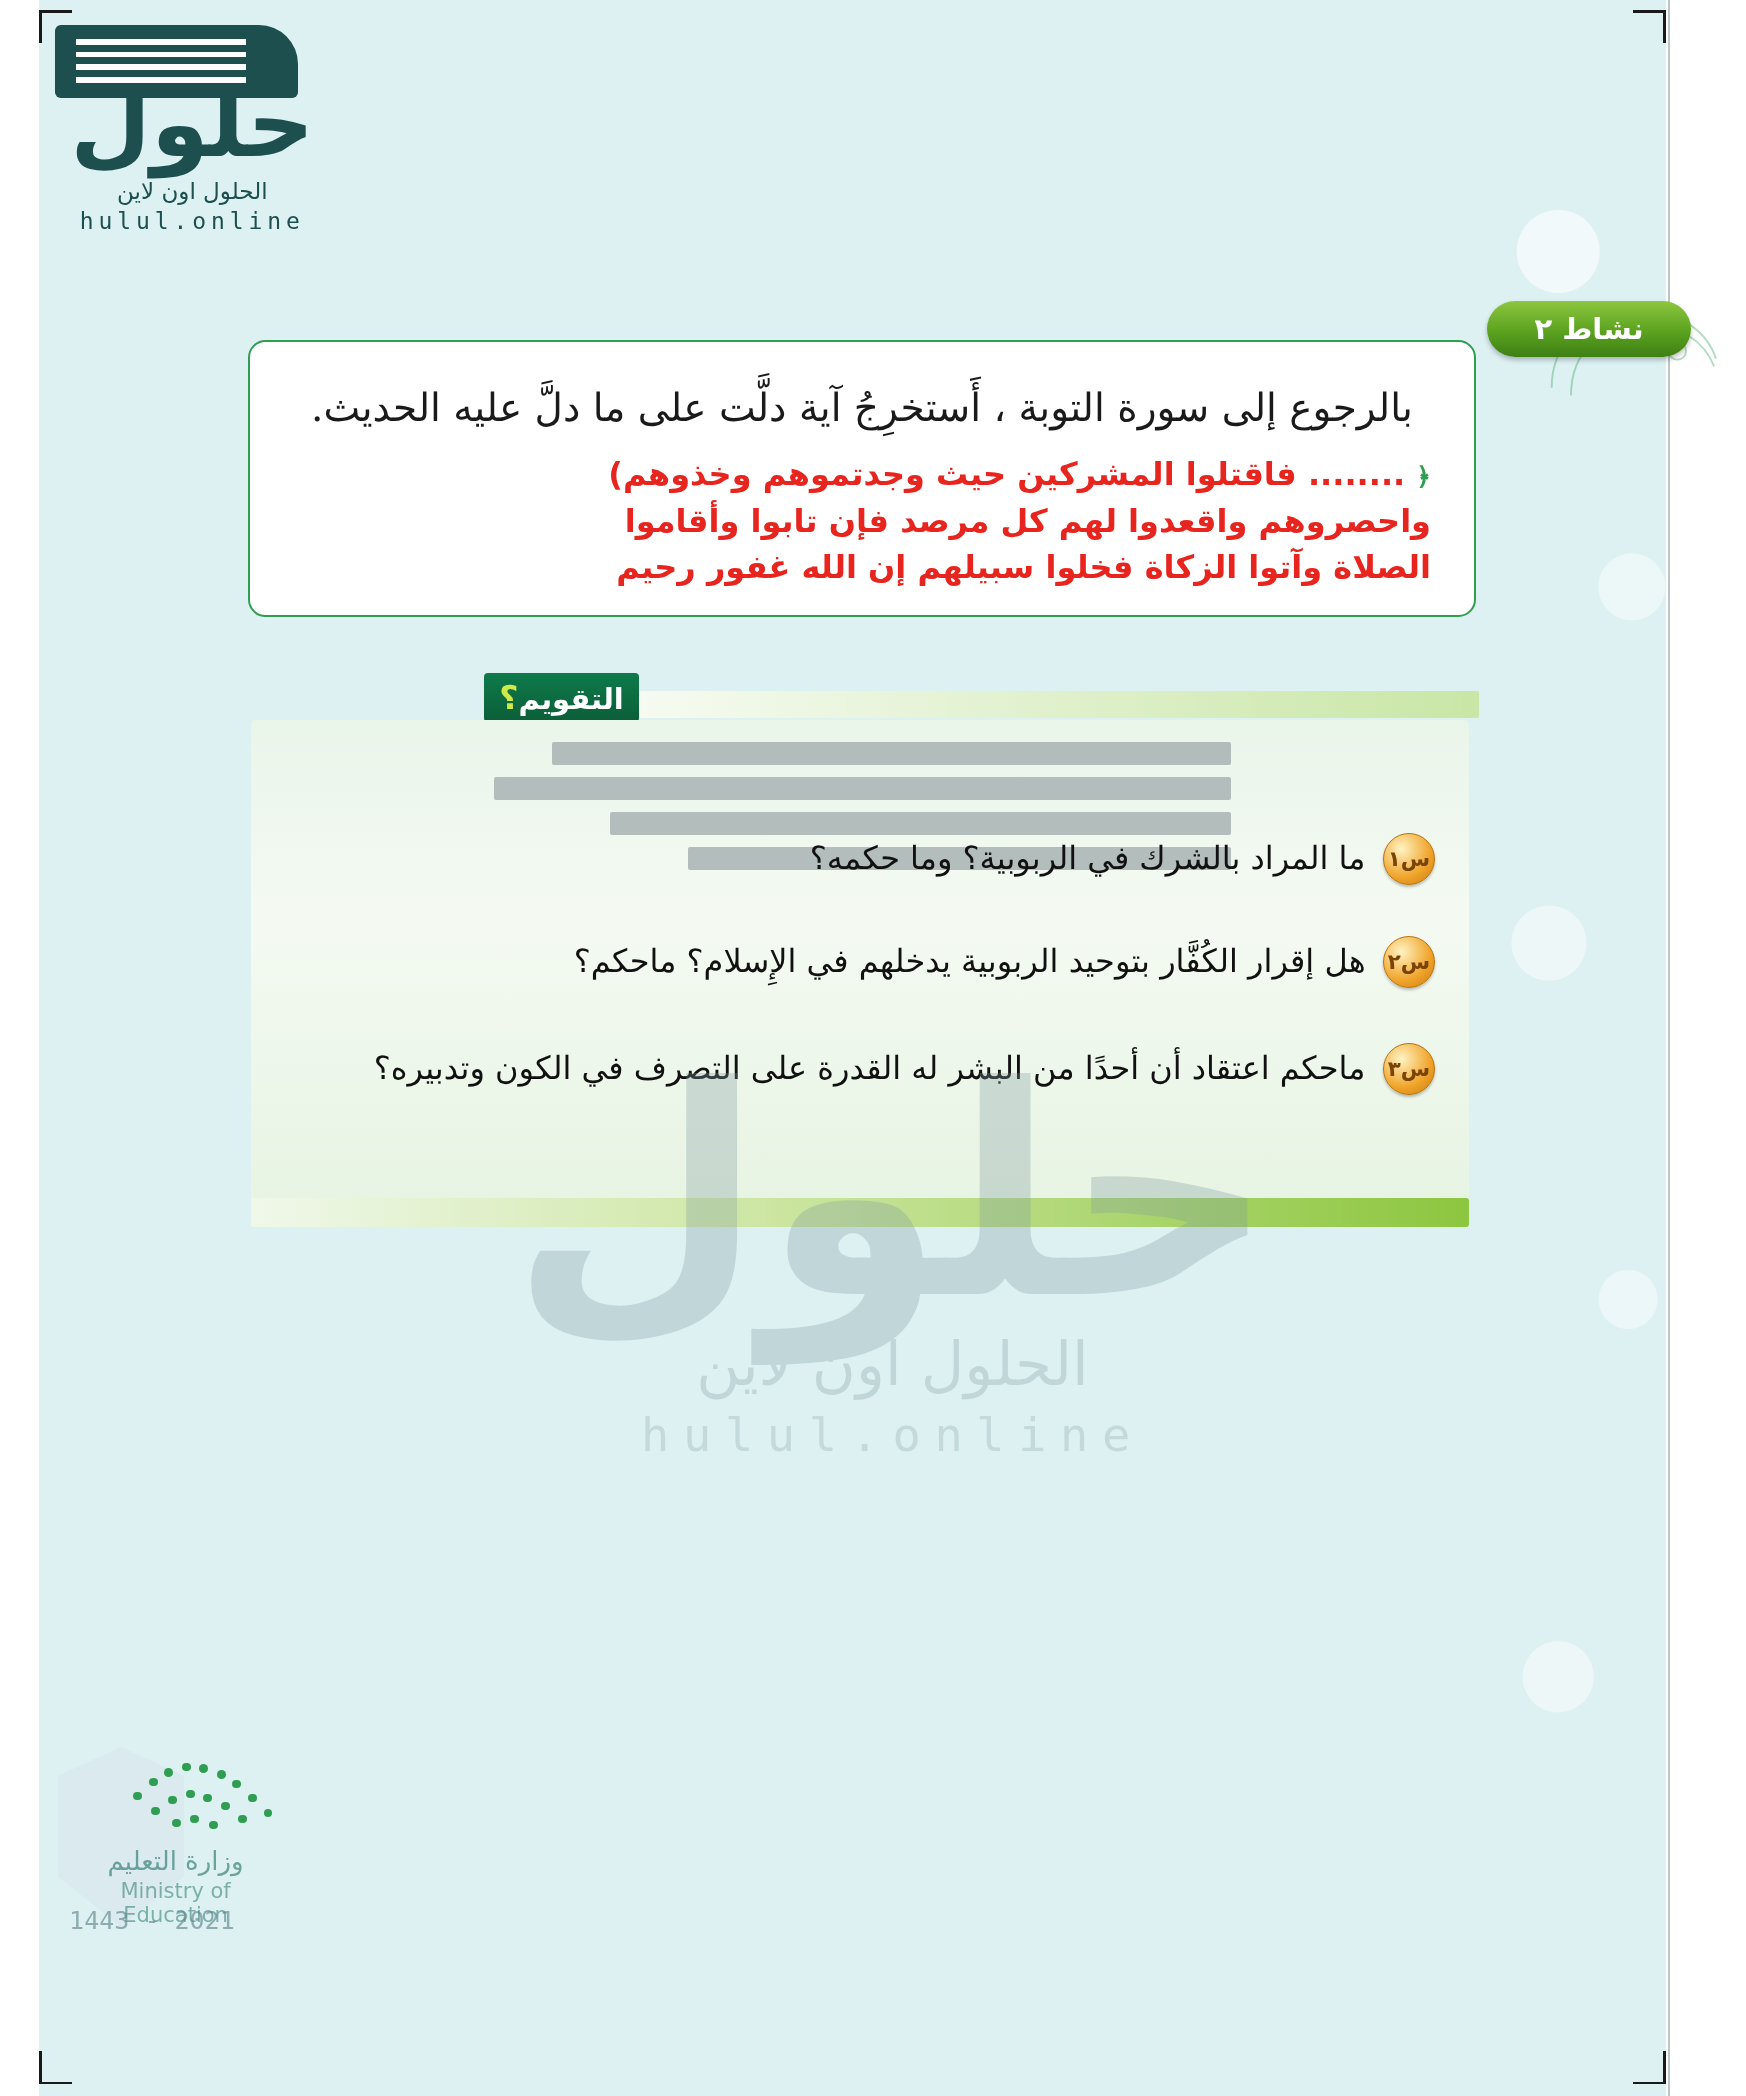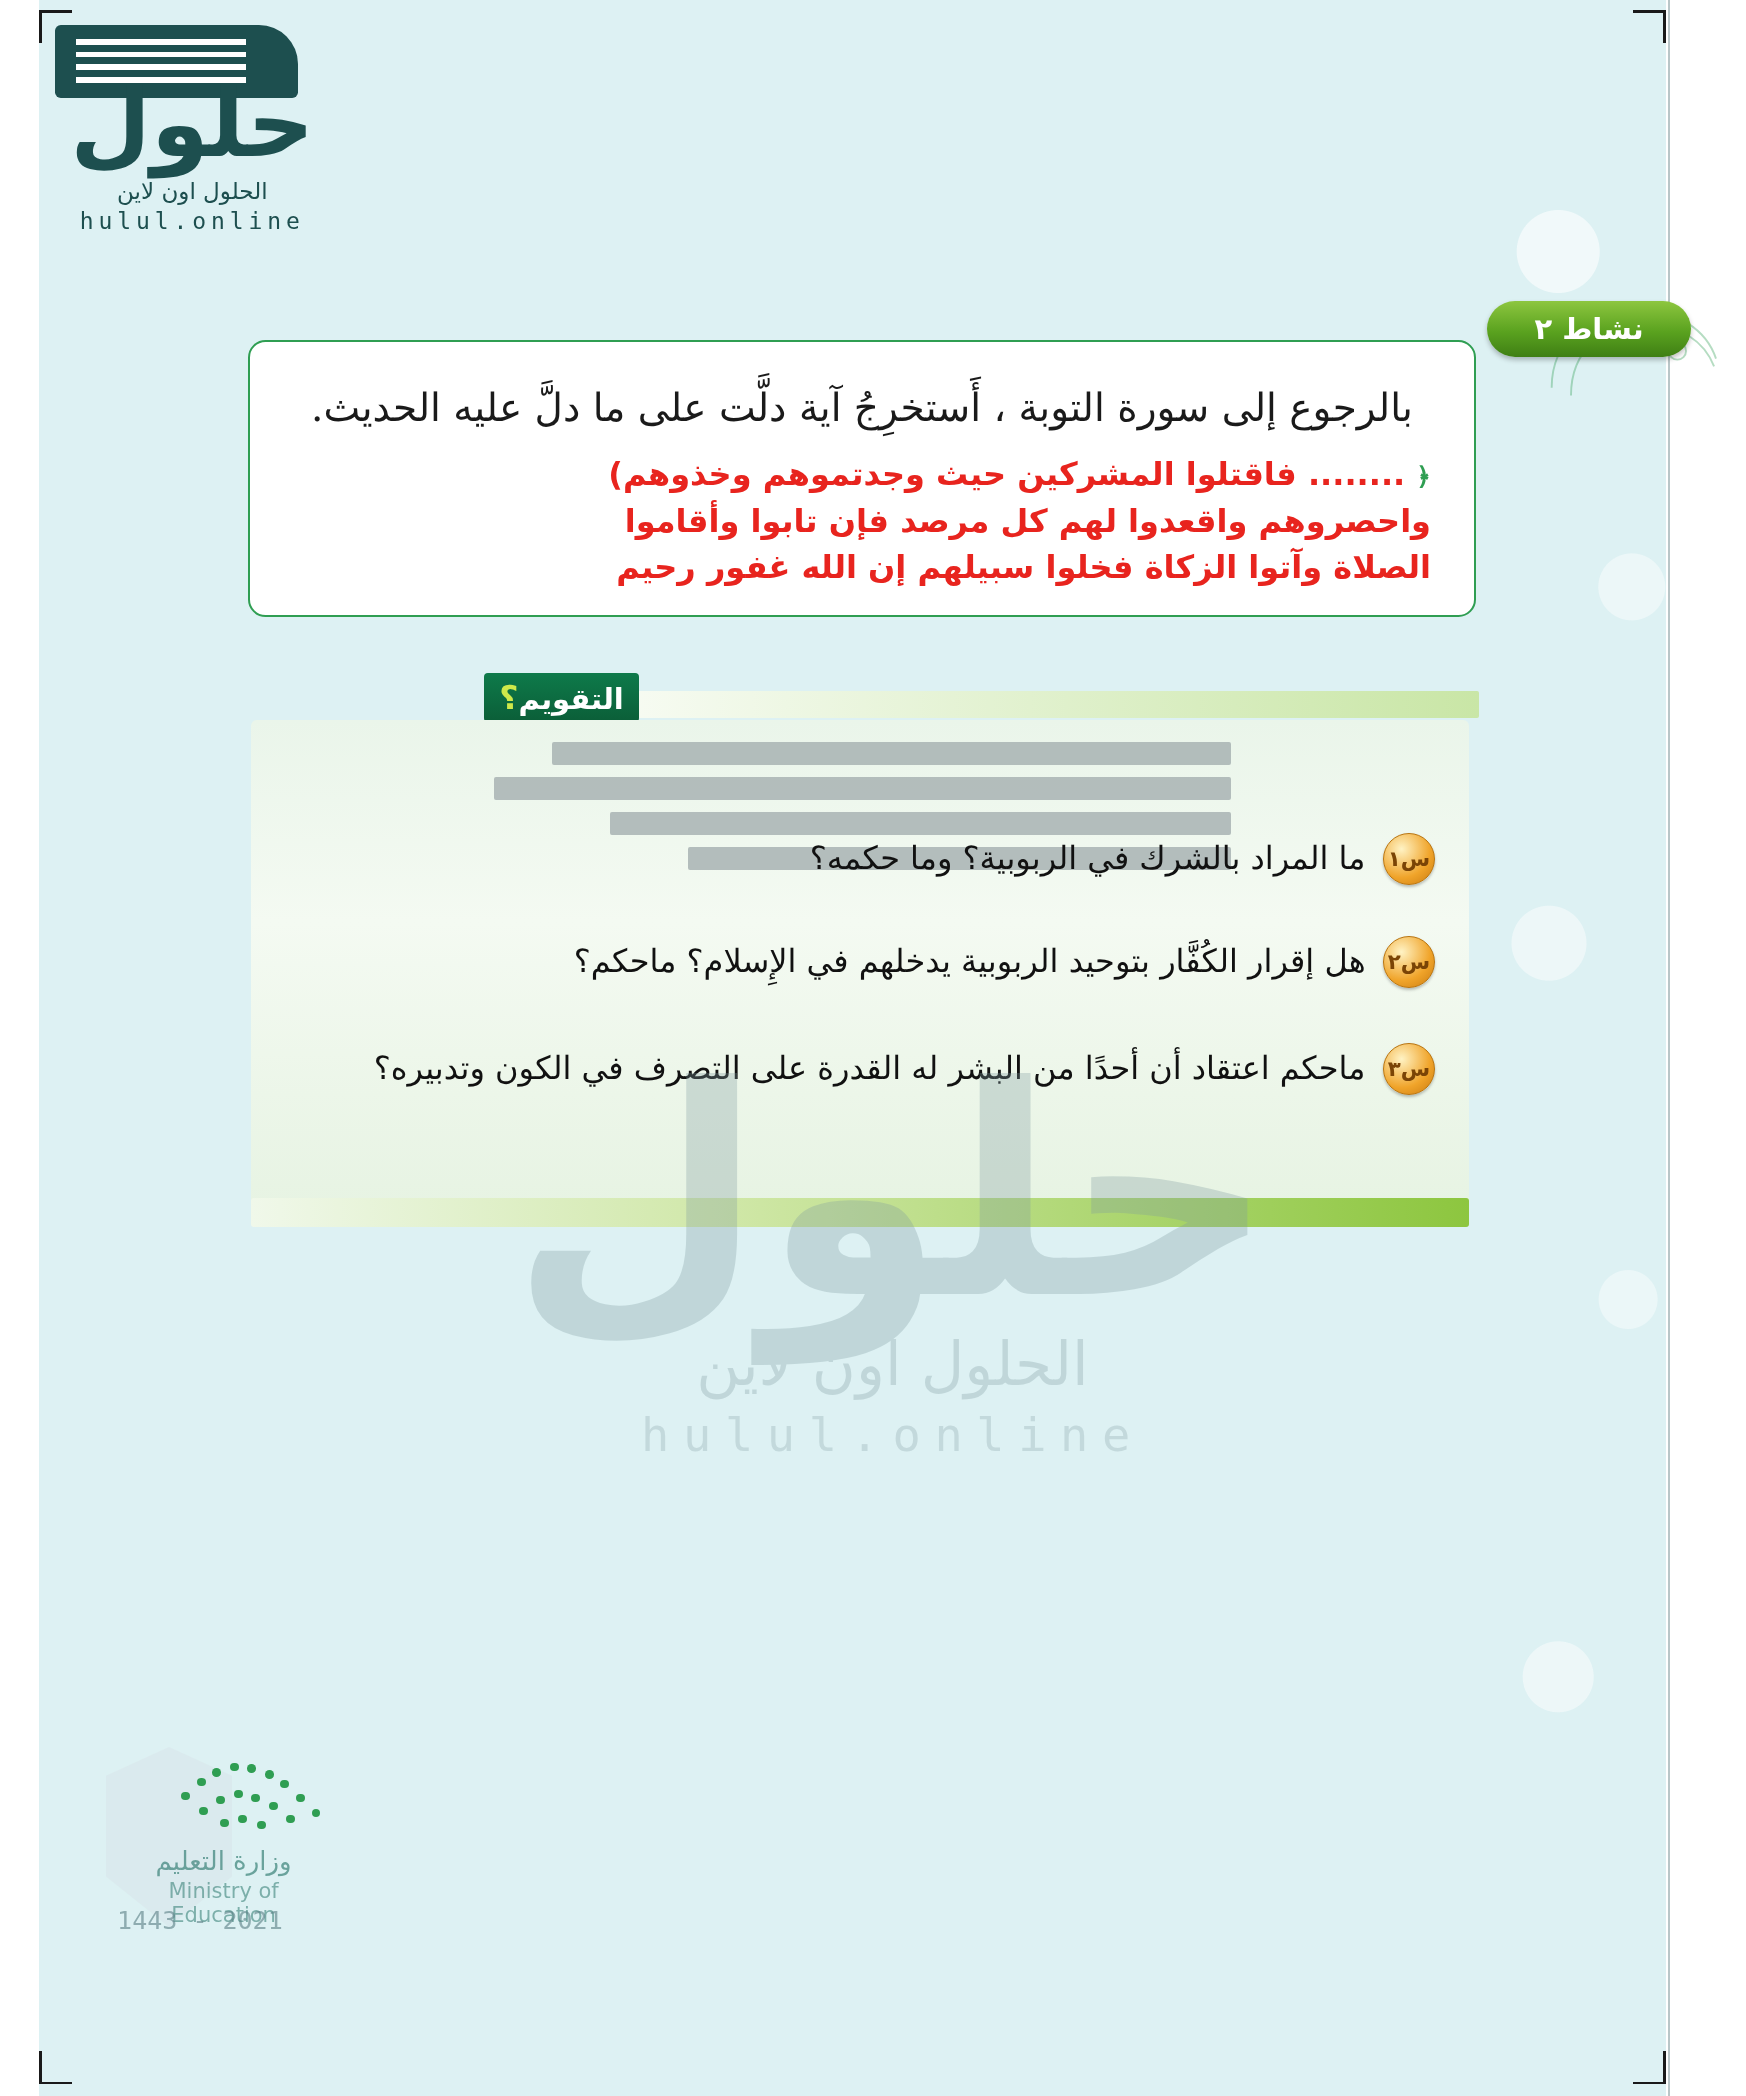--- a/index.html
+++ b/index.html
@@ -306,21 +306,21 @@
     color: #e8241e;
     font-weight: bold;
     font-size: 32px;
     line-height: 1.6;
   }
   .answers p { margin: 0 0 9.7px 0; }
 
   
   .ministry {
     position: absolute;
-    right: 1392px; top: 1747px;
+    right: 1440px; top: 1747px;
     width: 243px; height: 213px;
     direction: rtl;
   }
   .ministry .shield {
     position: absolute;
     right: 102px; top: 0;
     width: 126px; height: 180px;
     background: #d9e9ec;
     clip-path: polygon(50% 0%, 100% 16%, 100% 72%, 50% 100%, 0% 72%, 0% 16%);
     opacity: .85;

